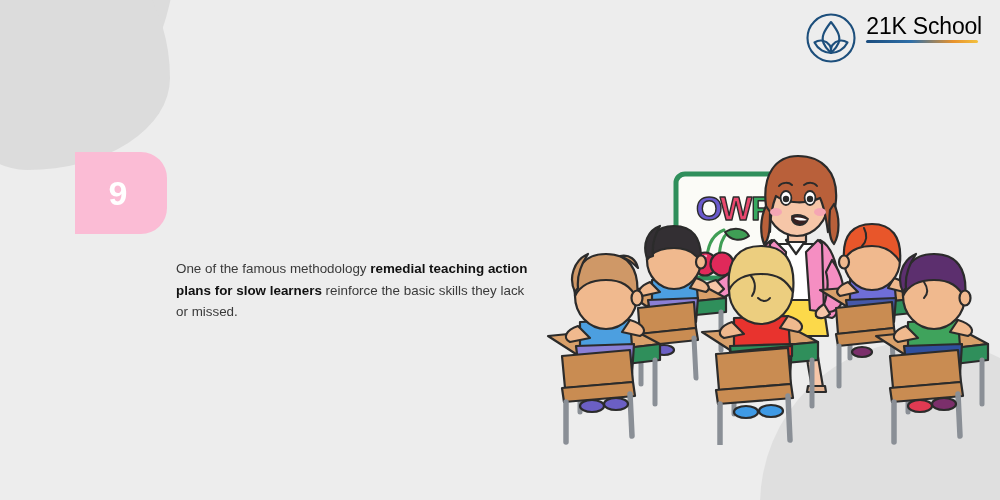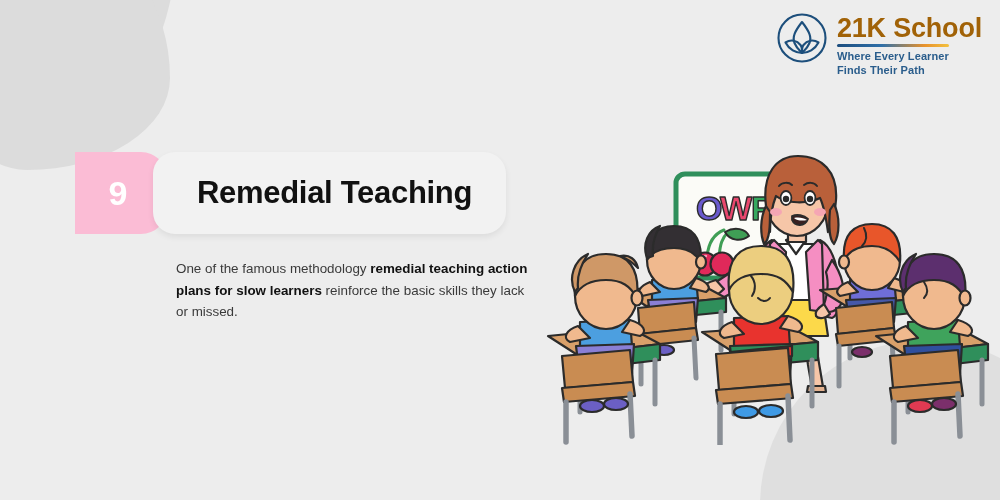--- a/index.html
+++ b/index.html
@@ -35,22 +35,22 @@
   }
 
   
   .logo{
     position:absolute; right:18px; top:12px;
     display:flex; align-items:flex-start; gap:9px;
   }
   .logo-mark{ width:52px; height:52px; flex:none; }
   .logo-text{ padding-top:2px; }
   .logo-name{
-    font-size:27px; font-weight:bold; letter-spacing:-.2px;
-    color:#a16207; line-height:1.05;
+    font-size:23px; font-weight:normal; letter-spacing:-.2px;
+    color:#000000; line-height:1.05;
   }
   .logo-rule{
     height:3px; width:112px; margin:2px 0 3px;
     background:linear-gradient(90deg,#1b4d7e 0%,#2f6fa8 40%,#e8922c 78%,#f3c13f 100%);
     border-radius:2px;
   }
   .logo-tag{
     font-size:11px; font-weight:bold; color:#2a5d8c;
     line-height:1.22; letter-spacing:.1px;
   }
@@ -109,33 +109,26 @@
     <svg viewBox="0 0 52 52" xmlns="http://www.w3.org/2000/svg">
       <circle cx="26" cy="26" r="23.5" fill="none" stroke="#1d4f7c" stroke-width="2.1"></circle>
       <path d="M26 10 C33 19 36 25 33.5 31 C31.5 36 28.5 38.5 26 41 C23.5 38.5 20.5 36 18.5 31 C16 25 19 19 26 10 Z" fill="none" stroke="#1d4f7c" stroke-width="2.1" stroke-linejoin="round"></path>
       <path d="M26 41 C20 41 13 37.5 9.5 30.5 C15 27 21 28.5 24.5 33 C26 35 26.2 38 26 41 Z" fill="none" stroke="#1d4f7c" stroke-width="2.1" stroke-linejoin="round"></path>
       <path d="M26 41 C32 41 39 37.5 42.5 30.5 C37 27 31 28.5 27.5 33 C26 35 25.8 38 26 41 Z" fill="none" stroke="#1d4f7c" stroke-width="2.1" stroke-linejoin="round"></path>
     </svg>
   </div>
   <div class="logo-text">
     <div class="logo-name">21K School</div>
     <div class="logo-rule"></div>
-    <div class="logo-tag">
-      <div>Where Every Learner</div>
-      <div>Finds Their Path</div>
-    </div>
   </div>
 </div>
 
 <div class="title-row">
   <div class="num-badge">
     <span>9</span>
-  </div>
-  <div class="title-bar">
-    <span>Remedial Teaching</span>
   </div>
 </div>
 
 <p class="body-copy">
   <span>One of the famous methodology </span><b>remedial teaching action plans for slow learners</b><span> reinforce the basic skills they lack or missed.</span>
 </p>
 
 <div class="illo">
 <svg viewBox="0 0 480 305" xmlns="http://www.w3.org/2000/svg">
   <g stroke="#2b2b2b" stroke-width="2.2" stroke-linejoin="round" stroke-linecap="round">

